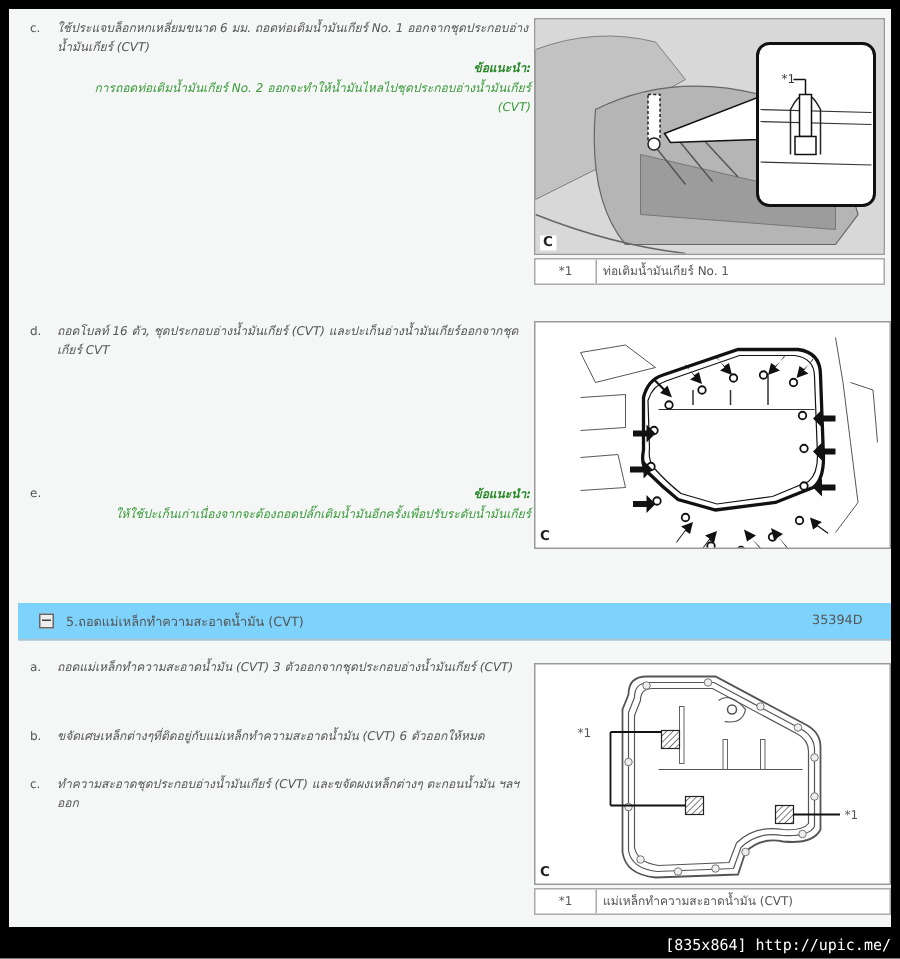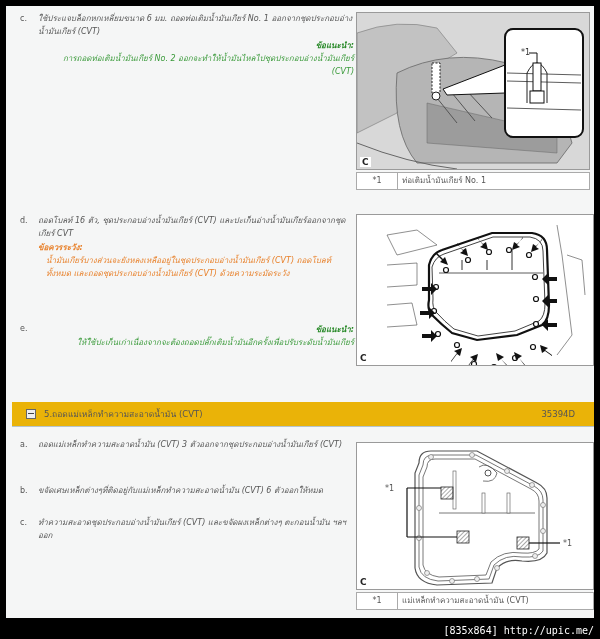--- a/index.html
+++ b/index.html
@@ -28,21 +28,21 @@
   .fig-c { position: absolute; left: 3px; bottom: 2px; font-size: 9px; color: #222; font-weight: bold; }
   .legend {
     position: absolute; border: 1px solid #aaa; background: #fff;
     font-size: 8px; color: #555; display: flex;
   }
   .legend .k { width: 40px; border-right: 1px solid #aaa; text-align: center; line-height: 16px; }
   .legend .v { padding-left: 4px; line-height: 16px; }
 
   .section-bar {
     position: absolute; left: 6px; top: 396px; width: 582px; height: 24px;
-    background: #eab308; border-bottom: 1px solid #b5c4cc;
+    background: #7dd3fc; border-bottom: 1px solid #b5c4cc;
     font-size: 8.5px; color: #555; display: flex; align-items: center;
   }
   .section-bar .toggle {
     width: 8px; height: 8px; border: 1px solid #666; margin-left: 14px; margin-right: 8px;
     position: relative; background: #eee;
   }
   .section-bar .toggle::after {
     content: ""; position: absolute; left: 1px; right: 1px; top: 3px; height: 1px; background: #444;
   }
   .section-bar .code { margin-left: auto; margin-right: 19px; }
@@ -96,24 +96,20 @@
   </div>
   <div class="legend" style="left:350px; top:166px; width:232px;">
     <div class="k">*1</div>
     <div class="v">ท่อเติมน้ำมันเกียร์ No. 1</div>
   </div>
 
   <div class="step" style="top:208px;">
     <span class="letter">d.</span>
     <div class="body">
       <div>ถอดโบลท์ 16 ตัว, ชุดประกอบอ่างน้ำมันเกียร์ (CVT) และปะเก็นอ่างน้ำมันเกียร์ออกจากชุดเกียร์ CVT</div>
-      <div class="caution">
-        <div class="note-title">ข้อควรระวัง:</div>
-        <div class="note-text">น้ำมันเกียร์บางส่วนจะยังหลงเหลืออยู่ในชุดประกอบอ่างน้ำมันเกียร์ (CVT) ถอดโบลท์ทั้งหมด และถอดชุดประกอบอ่างน้ำมันเกียร์ (CVT) ด้วยความระมัดระวัง</div>
-      </div>
     </div>
   </div>
 
   <div class="step" style="top:316px;">
     <span class="letter">e.</span>
     <div class="body">
       <div class="tip">
         <div class="note-title green">ข้อแนะนำ:</div>
         <div class="note-text">ให้ใช้ปะเก็นเก่าเนื่องจากจะต้องถอดปลั๊กเติมน้ำมันอีกครั้งเพื่อปรับระดับน้ำมันเกียร์</div>
       </div>

